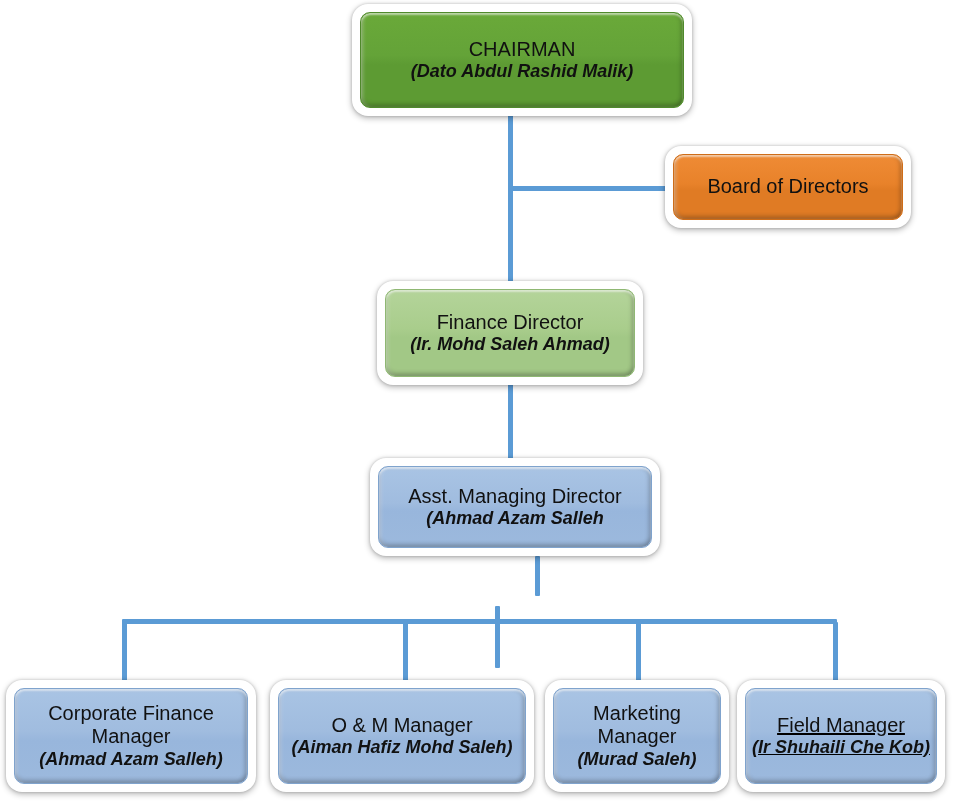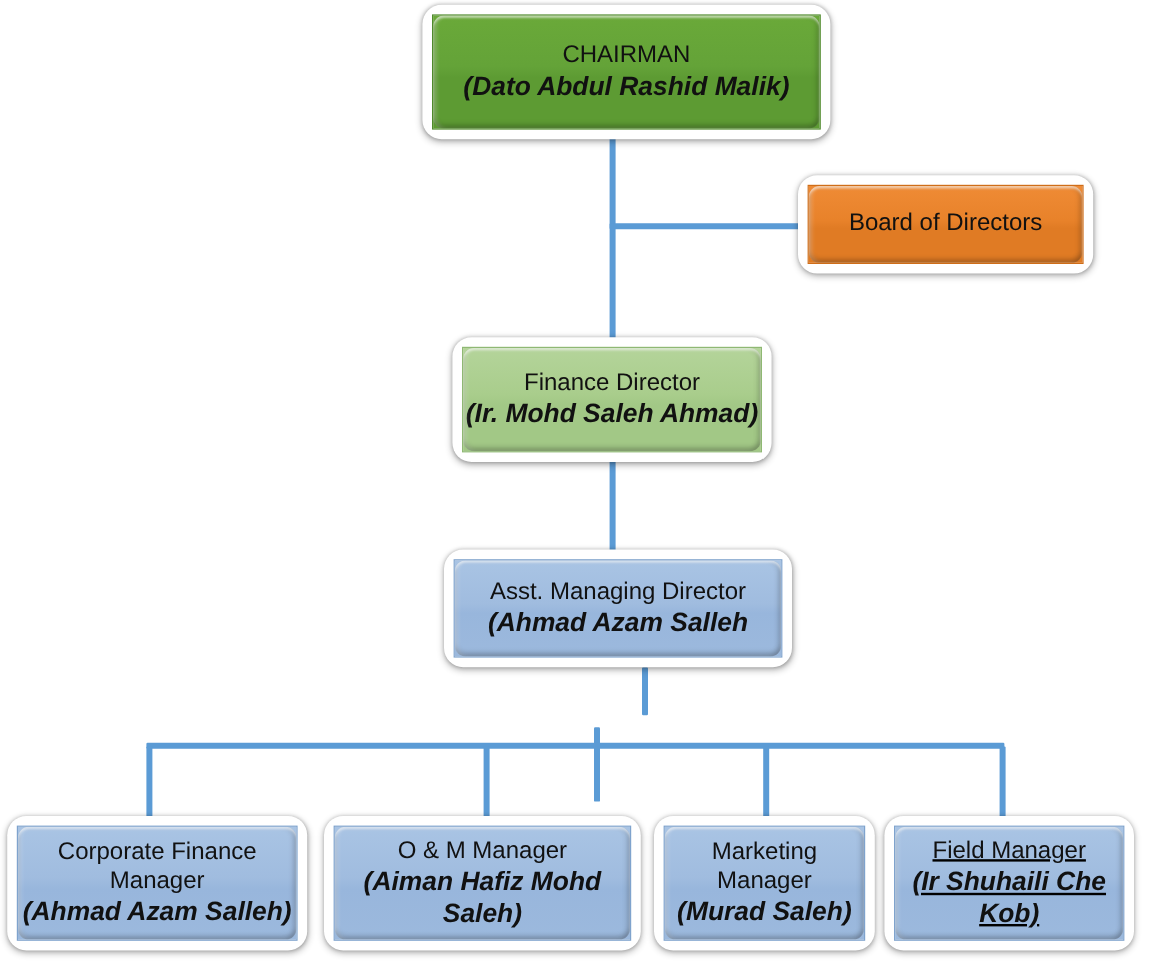--- a/index.html
+++ b/index.html
@@ -35,21 +35,21 @@
     box-sizing: border-box;
     background: #ffffff;
     border-radius: 16px;
     padding: 8px;
     box-shadow: 0 2px 6px rgba(0,0,0,0.30), 0 0 3px rgba(0,0,0,0.18);
   }
   .node .inner {
     box-sizing: border-box;
     width: 100%;
     height: 100%;
-    border-radius: 0;
+    border-radius: 10px;
     display: flex;
     flex-direction: column;
     align-items: center;
     justify-content: center;
     text-align: center;
     line-height: 1.18;
     color: #111111;
     position: relative;
     overflow: hidden;
   }
@@ -60,21 +60,21 @@
     border-radius: 9px;
     pointer-events: none;
     box-shadow:
       inset 0 2px 2px rgba(255,255,255,0.55),
       inset 0 -3px 4px rgba(0,0,0,0.22),
       inset 3px 0 3px rgba(255,255,255,0.22),
       inset -3px 0 4px rgba(0,0,0,0.12);
   }
 
   .title-line { font-size: 20px; font-weight: 400; }
-  .name-line  { font-size: 22px; font-style: italic; font-weight: 700; }
+  .name-line  { font-size: 18px; font-style: italic; font-weight: 700; }
 
   
   .fill-dark-green .inner {
     background: linear-gradient(180deg, #6aa939 0%, #64a338 45%, #5d9b33 55%, #5d9b33 100%);
     border: 1px solid #4f8a2b;
   }
   .fill-light-green .inner {
     background: linear-gradient(180deg, #b4d49a 0%, #a9cd8c 45%, #a2c886 55%, #a2c886 100%);
     border: 1px solid #8fb873;
   }

